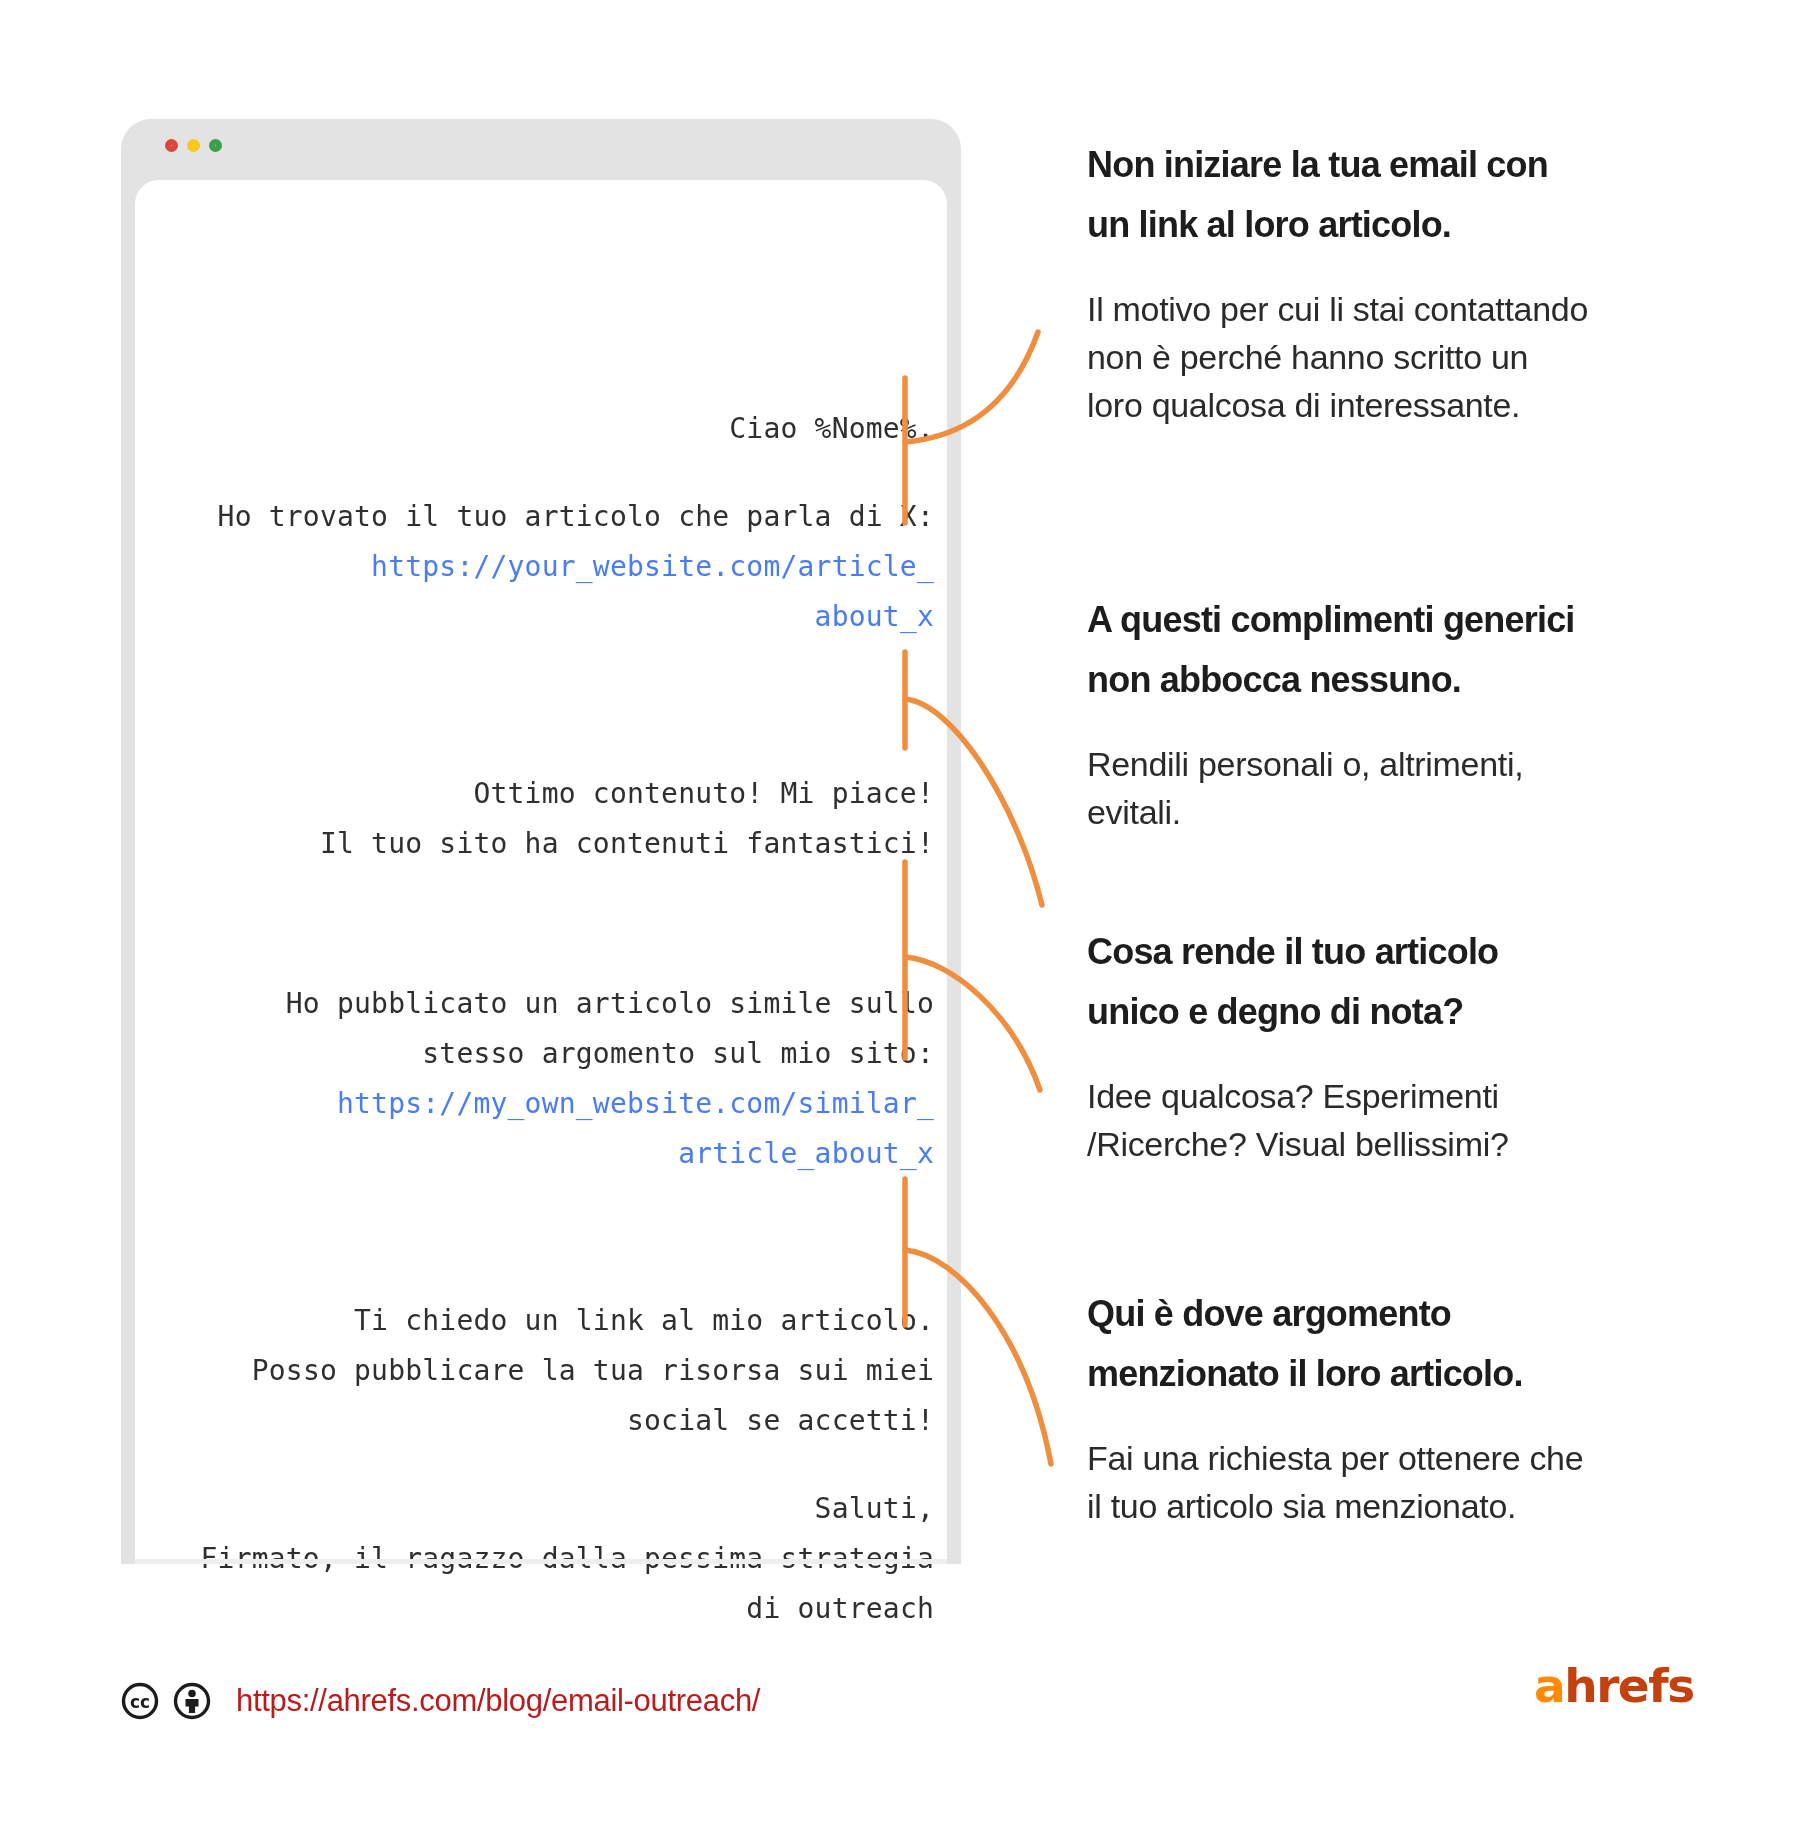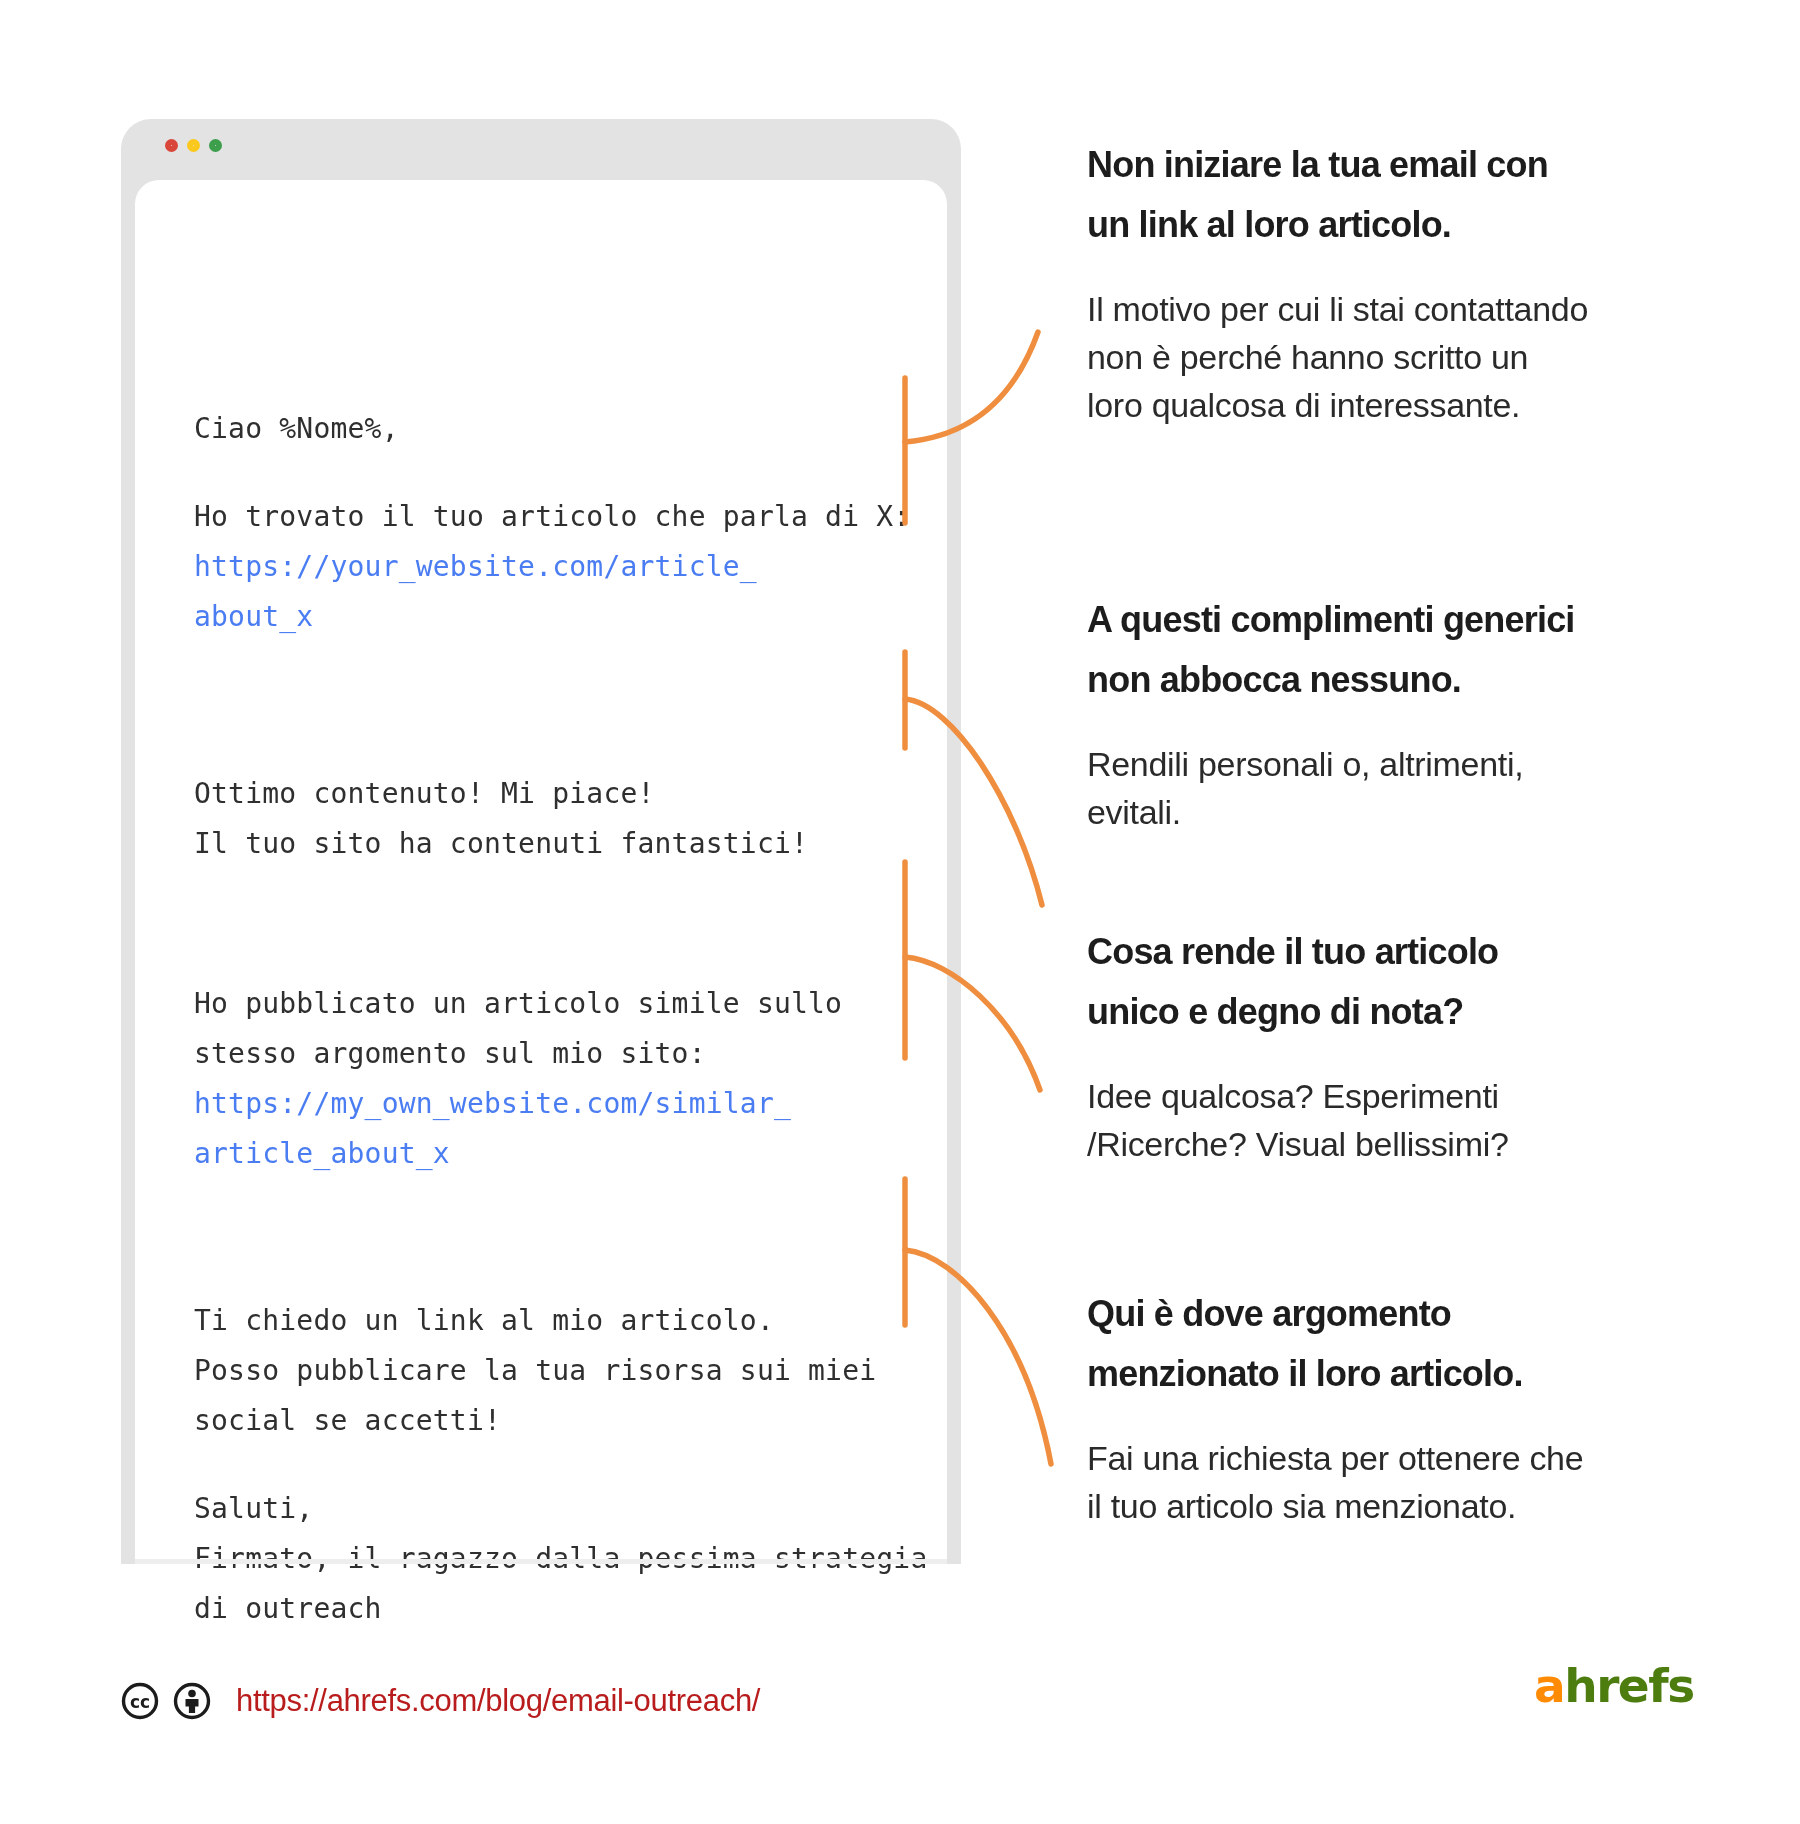--- a/index.html
+++ b/index.html
@@ -31,21 +31,21 @@
   }
 
   
   .email-body {
     position:absolute; left:59px; top:119px; 
     width:740px; padding-top:105px;
     font-family:"DejaVu Sans Mono", monospace;
     font-size:28px; line-height:50px; color:var(--email-text,#2f2f2f);
     letter-spacing:0.2px;
   }
-  .email-para { margin:0; }
+  .email-para { margin:0;text-align:right; }
   .email-para.p-1 { margin-bottom:38px; }
   .email-para.p-2 { margin-bottom:127px; }
   .email-para.p-3 { margin-bottom:110px; }
   .email-para.p-4 { margin-bottom:117px; }
   .email-para.p-5 { margin-bottom:38px; }
   .email-line { white-space:nowrap; }
   .email-line.is-link { color:var(--link-blue,#4a7cf2); cursor:pointer; }
 
   
   .annotations {
@@ -195,16 +195,16 @@
       <g>
         <circle cx="192" cy="1701" r="16.5" fill="none" stroke="var(--ink,#1c1c1c)" stroke-width="3.4"></circle>
         <circle cx="192" cy="1693.5" r="3.8" fill="var(--ink,#1c1c1c)"></circle>
         <path d="M185.5,1699 h13 v7.5 h-3.4 v6.5 h-6.2 v-6.5 h-3.4 z" fill="var(--ink,#1c1c1c)"></path>
       </g>
     </g>
   </svg>
 
   <div class="footer-url">https://ahrefs.com/blog/email-outreach/</div>
   <div class="brand-logo">
-    <span id="logo-prefix" style="color: rgb(255, 138, 4);">a</span><span id="logo-rest" style="color: #4d7c0f;">hrefs</span>
+    <span id="logo-prefix" style="color: rgb(255, 138, 4);">a</span><span id="logo-rest" style="color: #c2410c;">hrefs</span>
   </div>
 
 </div>
 
 </body></html>

